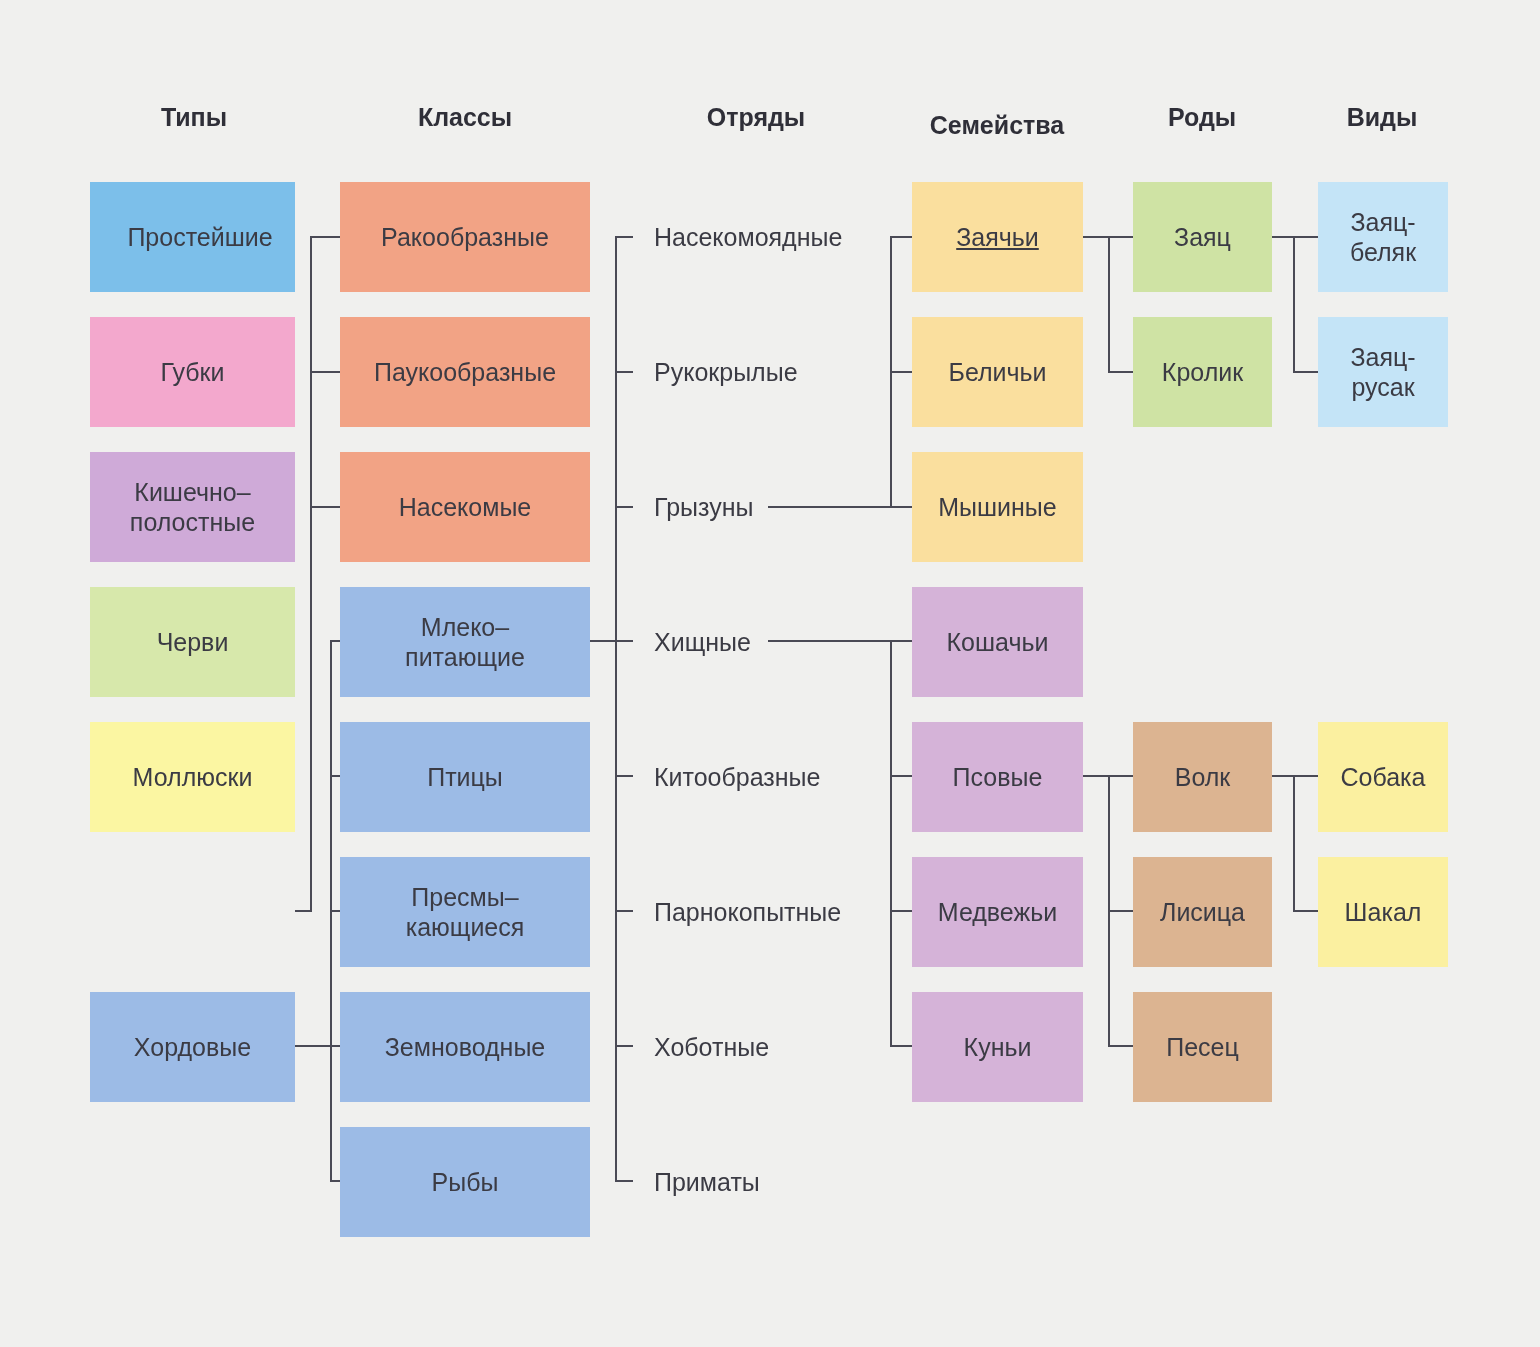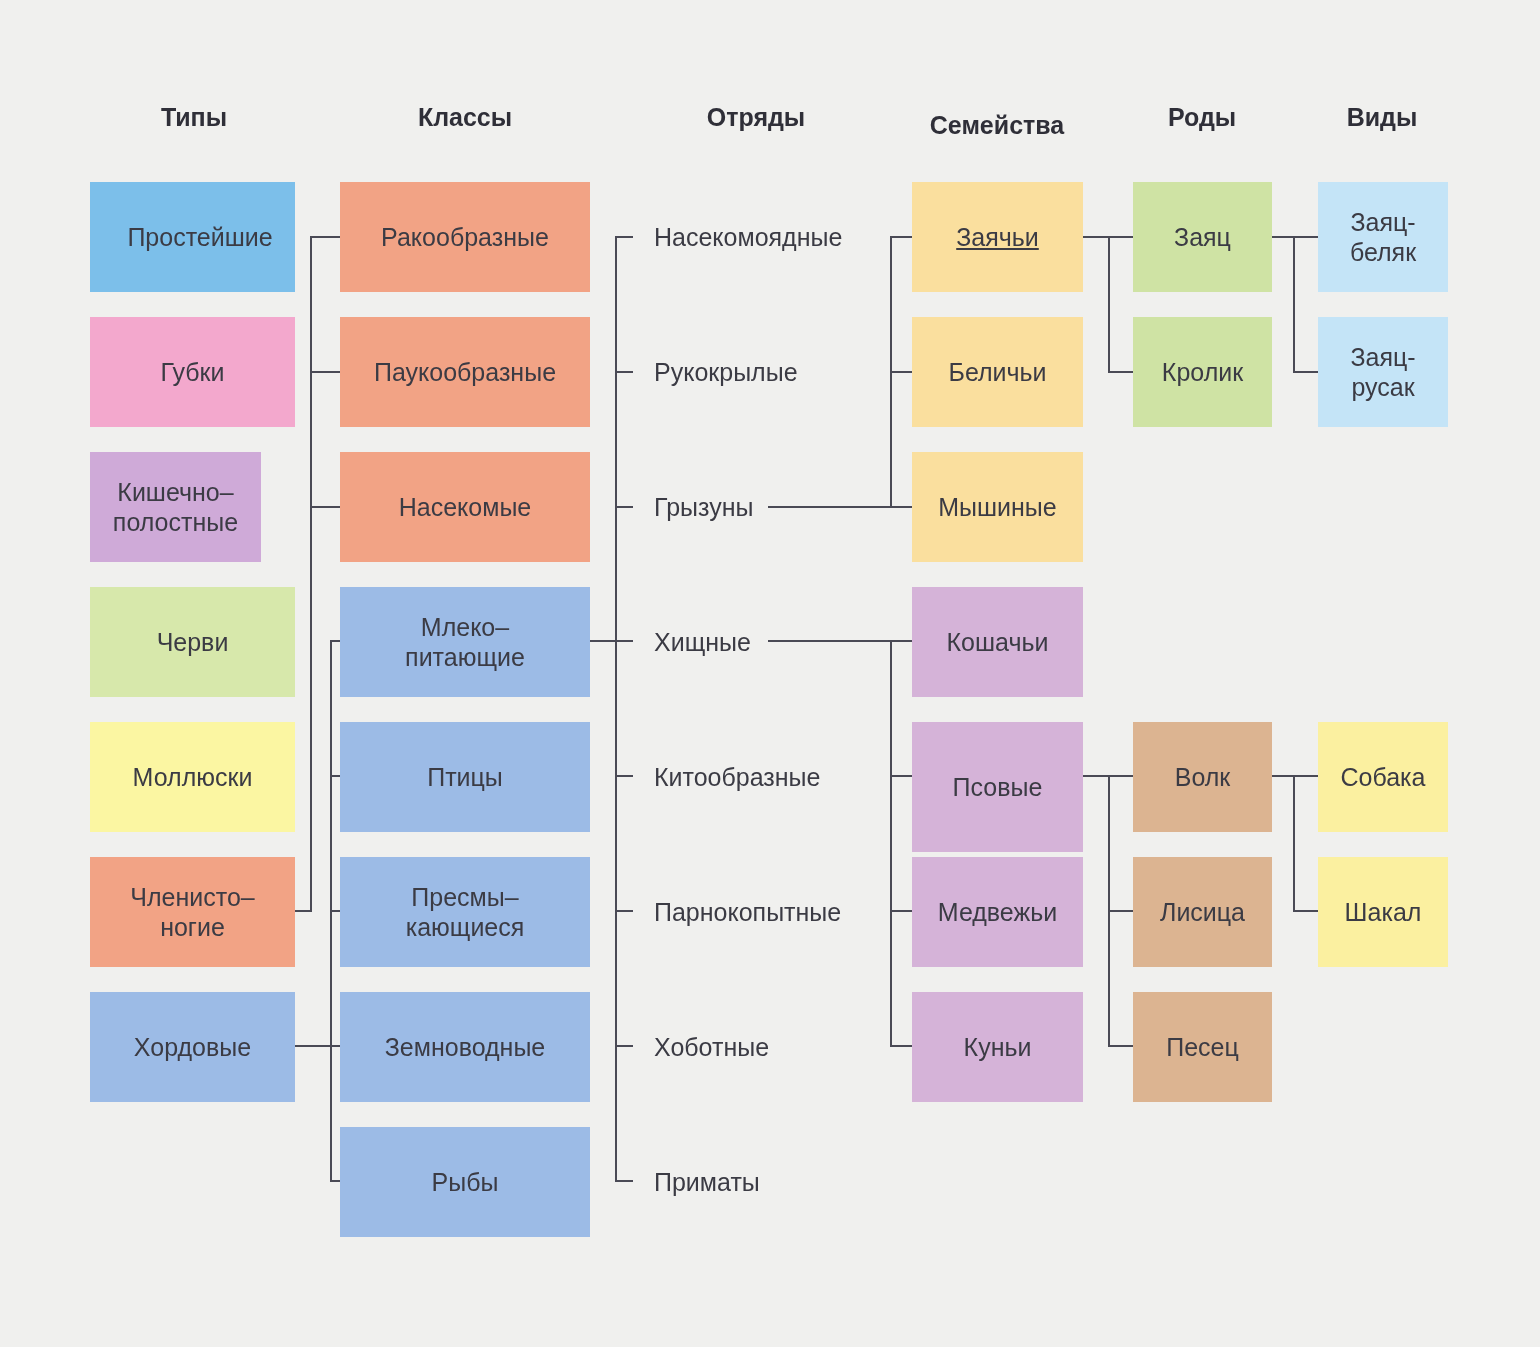--- a/index.html
+++ b/index.html
@@ -106,26 +106,24 @@
   <div class="ln h" style="left:1293px;top:236px;width:27px;"></div>
   <div class="ln h" style="left:1293px;top:371px;width:27px;"></div>
 
   <div class="ln h" style="left:1272px;top:775px;width:23px;"></div>
   <div class="ln v" style="left:1293px;top:776px;height:135px;"></div>
   <div class="ln h" style="left:1293px;top:775px;width:27px;"></div>
   <div class="ln h" style="left:1293px;top:910px;width:27px;"></div>
 
   <div class="node" style="left:90px;top:182px;width:205px;height:110px;background:#7cbfea;padding-left:21px;">Простейшие</div>
   <div class="node" style="left:90px;top:317px;width:205px;height:110px;background:#f3a8cd;">Губки</div>
-  <div class="node" style="left:90px;top:452px;width:171px;height:110px;background:#cfaad8;white-space:pre-line;">Кишечно–
+  <div class="node" style="left:90px;top:452px;width:205px;height:110px;background:#cfaad8;white-space:pre-line;">Кишечно–
 полостные</div>
   <div class="node" style="left:90px;top:587px;width:205px;height:110px;background:#d7e8ab;">Черви</div>
   <div class="node" style="left:90px;top:722px;width:205px;height:110px;background:#fbf6a2;">Моллюски</div>
-  <div class="node" style="left:90px;top:857px;width:205px;height:110px;background:#f2a385;white-space:pre-line;">Членисто–
-ногие</div>
   <div class="node" style="left:90px;top:992px;width:205px;height:110px;background:#9cbbe6;">Хордовые</div>
 
   <div class="node" style="left:340px;top:182px;width:250px;height:110px;background:#f2a385;">Ракообразные</div>
   <div class="node" style="left:340px;top:317px;width:250px;height:110px;background:#f2a385;">Паукообразные</div>
   <div class="node" style="left:340px;top:452px;width:250px;height:110px;background:#f2a385;">Насекомые</div>
   <div class="node" style="left:340px;top:587px;width:250px;height:110px;background:#9cbbe6;white-space:pre-line;">Млеко–
 питающие</div>
   <div class="node" style="left:340px;top:722px;width:250px;height:110px;background:#9cbbe6;">Птицы</div>
   <div class="node" style="left:340px;top:857px;width:250px;height:110px;background:#9cbbe6;white-space:pre-line;">Пресмы–
 кающиеся</div>
@@ -138,21 +136,21 @@
   <div class="node plain" style="left:648px;top:587px;width:250px;height:110px;">Хищные</div>
   <div class="node plain" style="left:648px;top:722px;width:250px;height:110px;">Китообразные</div>
   <div class="node plain" style="left:648px;top:857px;width:250px;height:110px;">Парнокопытные</div>
   <div class="node plain" style="left:648px;top:992px;width:250px;height:110px;">Хоботные</div>
   <div class="node plain" style="left:648px;top:1127px;width:250px;height:110px;">Приматы</div>
 
   <div class="node" style="left:912px;top:182px;width:171px;height:110px;background:#fadf9e;text-decoration:underline;">Заячьи</div>
   <div class="node" style="left:912px;top:317px;width:171px;height:110px;background:#fadf9e;">Беличьи</div>
   <div class="node" style="left:912px;top:452px;width:171px;height:110px;background:#fadf9e;">Мышиные</div>
   <div class="node" style="left:912px;top:587px;width:171px;height:110px;background:#d5b3d8;">Кошачьи</div>
-  <div class="node" style="left:912px;top:722px;width:171px;height:130px;background:#d5b3d8;">Псовые</div>
+  <div class="node" style="left:912px;top:722px;width:171px;height:110px;background:#d5b3d8;">Псовые</div>
   <div class="node" style="left:912px;top:857px;width:171px;height:110px;background:#d5b3d8;">Медвежьи</div>
   <div class="node" style="left:912px;top:992px;width:171px;height:110px;background:#d5b3d8;">Куньи</div>
 
   <div class="node" style="left:1133px;top:182px;width:139px;height:110px;background:#cfe3a4;">Заяц</div>
   <div class="node" style="left:1133px;top:317px;width:139px;height:110px;background:#cfe3a4;">Кролик</div>
   <div class="node" style="left:1133px;top:722px;width:139px;height:110px;background:#dcb491;">Волк</div>
   <div class="node" style="left:1133px;top:857px;width:139px;height:110px;background:#dcb491;">Лисица</div>
   <div class="node" style="left:1133px;top:992px;width:139px;height:110px;background:#dcb491;">Песец</div>
 
   <div class="node" style="left:1318px;top:182px;width:130px;height:110px;background:#c4e4f7;white-space:pre-line;">Заяц-

